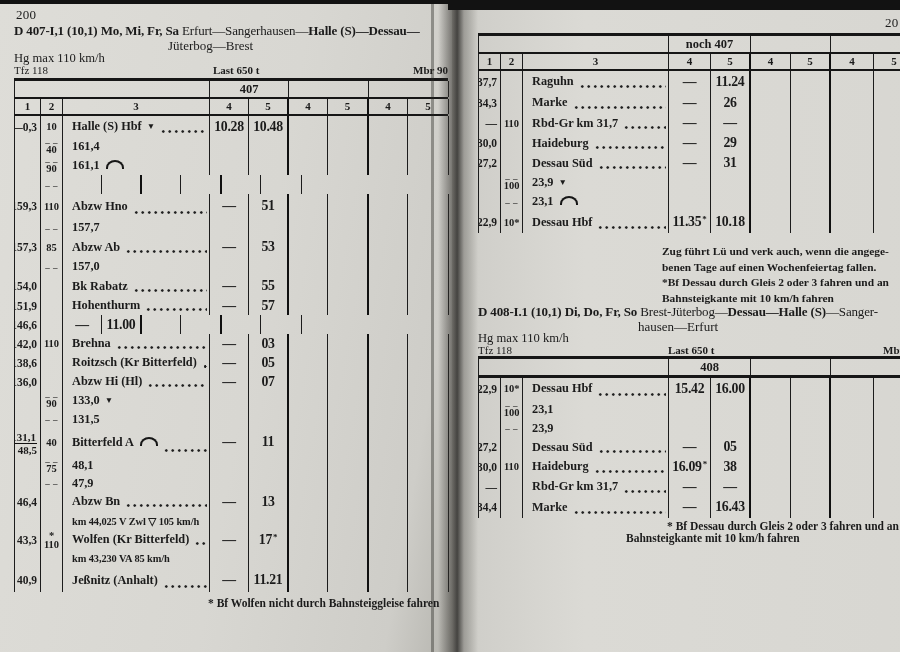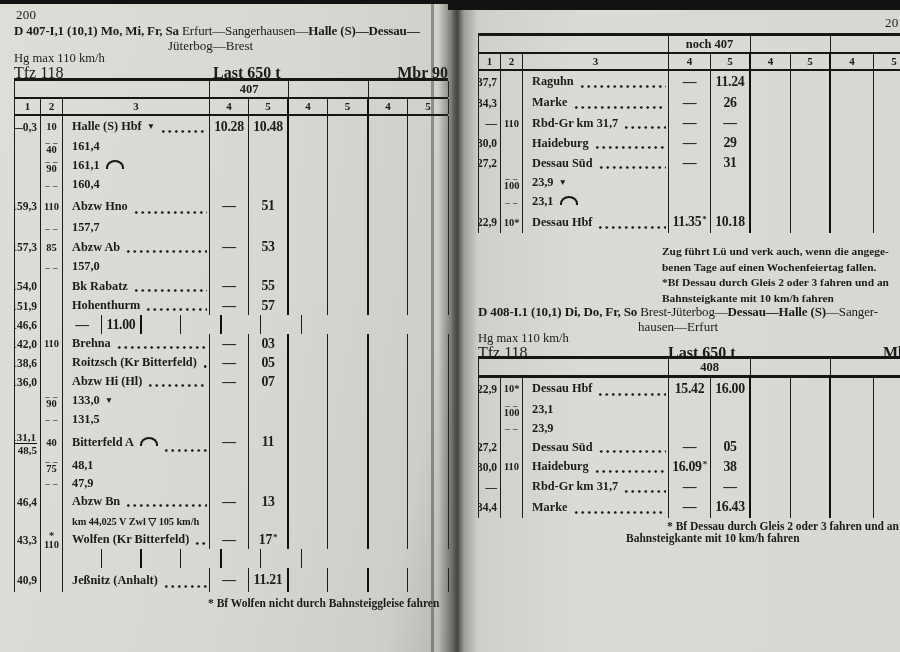--- a/index.html
+++ b/index.html
@@ -14,21 +14,21 @@
   .gutter{position:absolute;top:0;left:438px;width:40px;height:652px;
           background:linear-gradient(90deg,rgba(60,58,54,0) 0%,rgba(50,48,44,.55) 35%,rgba(28,27,25,.75) 48%,rgba(90,88,84,.35) 65%,rgba(120,118,114,0) 100%);}
   .crease{position:absolute;top:0;left:431px;width:3px;height:652px;background:rgba(40,39,36,.4)}
 
   .abs{position:absolute}
   .b{font-weight:700}
   .pnum{font-size:13px;letter-spacing:.3px}
   .titleline{font-size:13px;white-space:nowrap;letter-spacing:-.15px}
   .subline{font-size:13px;white-space:nowrap}
   .hgline{font-size:12.6px;white-space:nowrap}
-  .tfzrow{font-size:16px;white-space:nowrap}
+  .tfzrow{font-size:11px;white-space:nowrap}
   .tfzrow .mid{position:absolute;font-weight:700}
   .tfzrow .end{position:absolute;font-weight:700}
 
   .ttab{position:absolute}
   .hrule{background:#161616}
   .band{display:flex;border-left:1.5px solid #1c1c1c}
   .bcell{box-sizing:border-box;border-right:1.5px solid #1c1c1c;height:16px;display:flex;align-items:center;justify-content:center}
   .blabel{font-weight:700;font-size:12.5px}
   .hdrrow{display:flex;border-left:1.5px solid #1c1c1c}
   .hcell{box-sizing:border-box;border-right:1px solid #1c1c1c;height:15px;display:flex;align-items:center;justify-content:center;font-weight:700;font-size:11px}
@@ -145,23 +145,20 @@
           <div class="cell" style="flex: 0 0 39px;"></div>
           <div class="cell gb" style="flex: 0 0 41px;"></div>
           <div class="cell" style="flex: 0 0 39px;"></div>
           <div class="cell" style="flex: 0 0 41px;"></div>
         </div>
         <div class="trow" style="height: 19px;">
           <div class="cell km" style="flex: 0 0 26px;"></div>
           <div class="cell sp" style="flex: 0 0 22px;">
             <div class="spl dash">– –</div>
           </div>
-          <div class="cell st" style="flex: 0 0 147px;">
-            <span class="stx">160,4</span>
-          </div>
           <div class="cell tm" style="flex: 0 0 39px;"></div>
           <div class="cell tm gb" style="flex: 0 0 40px;"></div>
           <div class="cell" style="flex: 0 0 39px;"></div>
           <div class="cell gb" style="flex: 0 0 41px;"></div>
           <div class="cell" style="flex: 0 0 39px;"></div>
           <div class="cell" style="flex: 0 0 41px;"></div>
         </div>
         <div class="trow" style="height: 24px;">
           <div class="cell km" style="flex: 0 0 26px;">159,3</div>
           <div class="cell sp" style="flex: 0 0 22px;">
@@ -432,20 +429,23 @@
             <span class="mk">*</span>
           </div>
           <div class="cell" style="flex: 0 0 39px;"></div>
           <div class="cell gb" style="flex: 0 0 41px;"></div>
           <div class="cell" style="flex: 0 0 39px;"></div>
           <div class="cell" style="flex: 0 0 41px;"></div>
         </div>
         <div class="trow" style="height: 19px;">
           <div class="cell km" style="flex: 0 0 26px;"></div>
           <div class="cell sp" style="flex: 0 0 22px;"></div>
+          <div class="cell st noterow" style="flex: 0 0 147px;">
+            <span class="stx">km 43,230 VA 85 km/h</span>
+          </div>
           <div class="cell tm" style="flex: 0 0 39px;"></div>
           <div class="cell tm gb" style="flex: 0 0 40px;"></div>
           <div class="cell" style="flex: 0 0 39px;"></div>
           <div class="cell gb" style="flex: 0 0 41px;"></div>
           <div class="cell" style="flex: 0 0 39px;"></div>
           <div class="cell" style="flex: 0 0 41px;"></div>
         </div>
         <div class="trow" style="height: 24px;">
           <div class="cell km" style="flex: 0 0 26px;">40,9</div>
           <div class="cell sp" style="flex: 0 0 22px;"></div>

